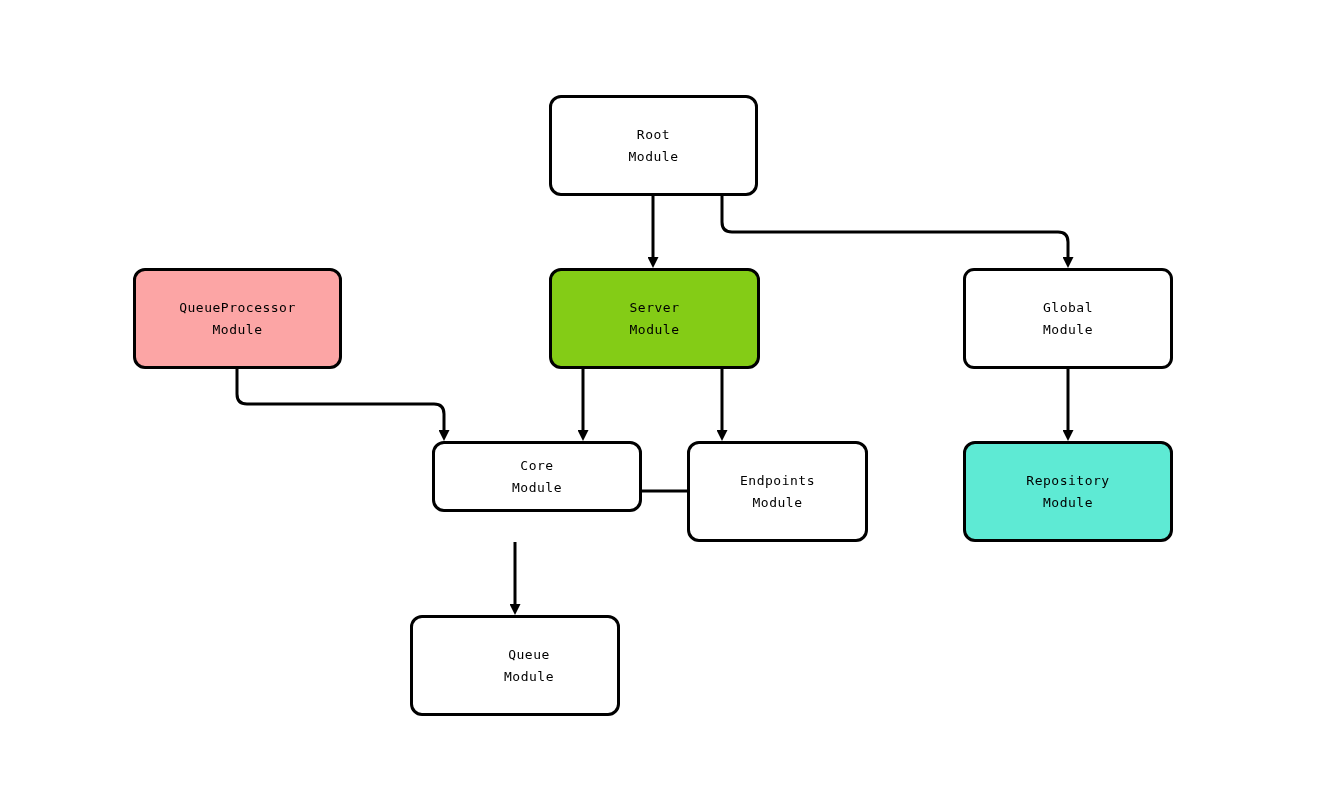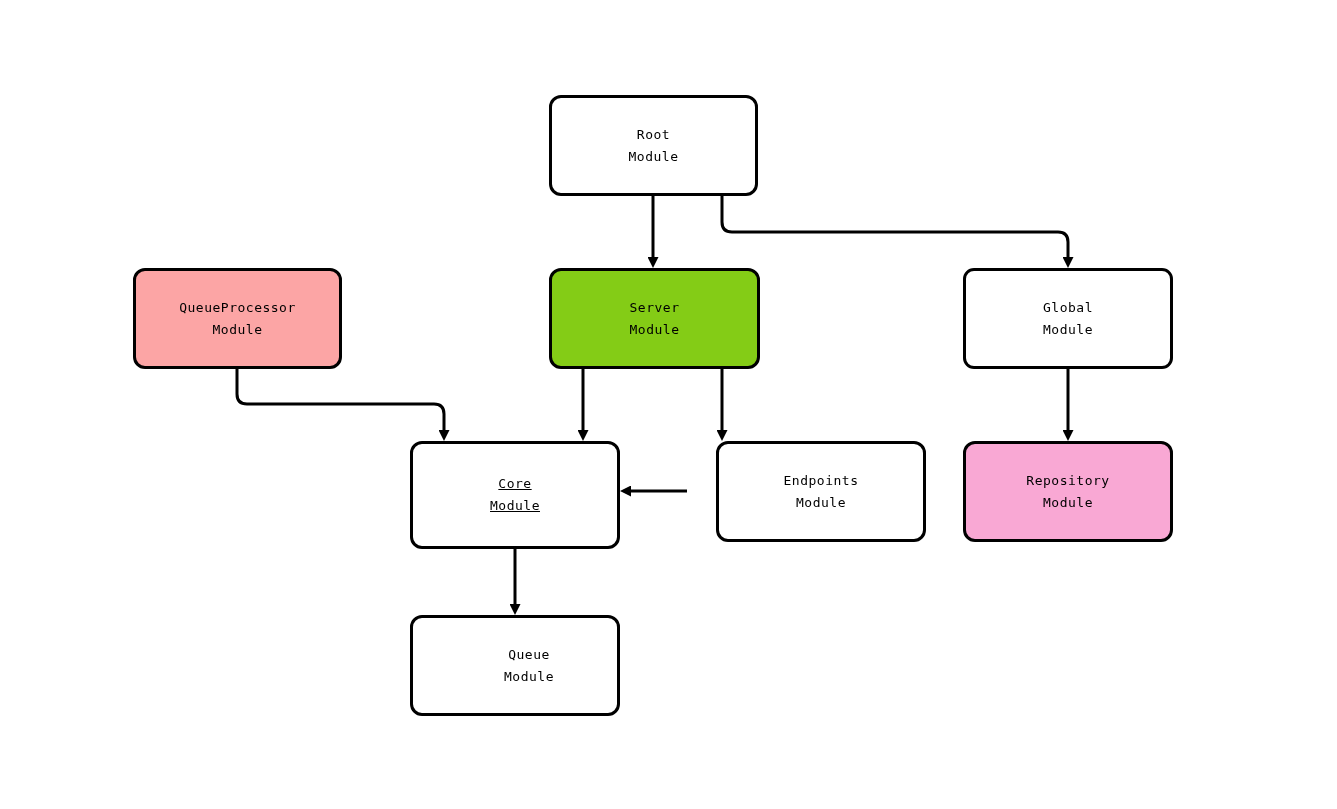--- a/index.html
+++ b/index.html
@@ -82,31 +82,31 @@
   <div class="node" style="left: 549px; top: 268px; width: 211px; height: 101px; border-color: rgb(0, 0, 0); border-width: 3px; background: #84cc16;">
     <span class="node-label">Server
 Module</span>
   </div>
 
   <div class="node" style="left: 963px; top: 268px; width: 210px; height: 101px; border-color: rgb(0, 0, 0); border-width: 3px; background: rgb(255, 255, 255); border-radius: 11px;">
     <span class="node-label">Global
 Module</span>
   </div>
 
-  <div class="node" style="left: 410px; top: 441px; width: 210px; height: 108px; border-color: rgb(0, 0, 0); border-width: 3px; background: rgb(255, 255, 255); text-decoration: underline;">
+  <div class="node" style="left: 432px; top: 441px; width: 210px; height: 71px; border-color: rgb(0, 0, 0); border-width: 3px; background: rgb(255, 255, 255);">
     <span class="node-label">Core
 Module</span>
   </div>
 
-  <div class="node" style="left: 687px; top: 441px; width: 210px; height: 101px; border-color: rgb(0, 0, 0); border-width: 3px; background: rgb(255, 255, 255); margin-left: 29px;">
+  <div class="node" style="left: 687px; top: 441px; width: 181px; height: 101px; border-color: rgb(0, 0, 0); border-width: 3px; background: rgb(255, 255, 255);">
     <span class="node-label">Endpoints
 Module</span>
   </div>
 
-  <div class="node" style="left: 963px; top: 441px; width: 210px; height: 101px; border-color: rgb(0, 0, 0); border-width: 3px; background: #f9a8d4;">
+  <div class="node" style="left: 963px; top: 441px; width: 210px; height: 101px; border-color: rgb(0, 0, 0); border-width: 3px; background: #5eead4;">
     <span class="node-label">Repository
 Module</span>
   </div>
 
   <div class="node" style="left: 410px; top: 615px; width: 210px; height: 101px; border-color: rgb(0, 0, 0); border-width: 3px; background: rgb(255, 255, 255); padding-left: 28px;">
     <span class="node-label">Queue
 Module</span>
   </div>
 
 </div>

